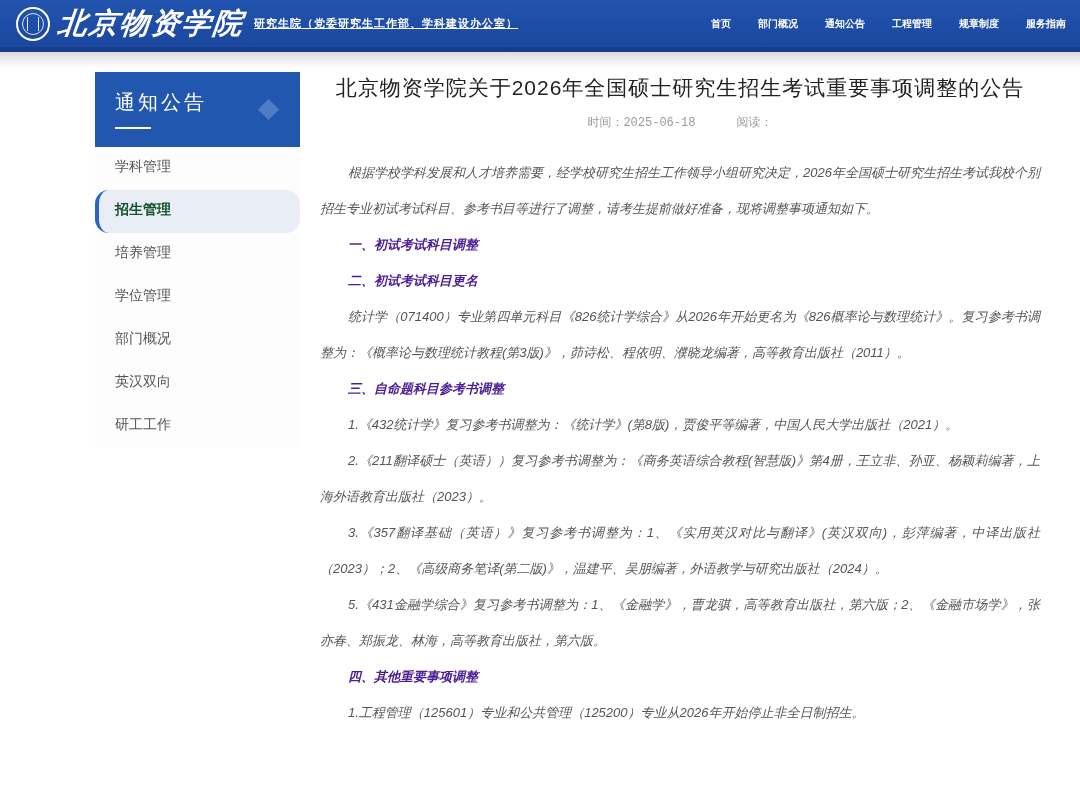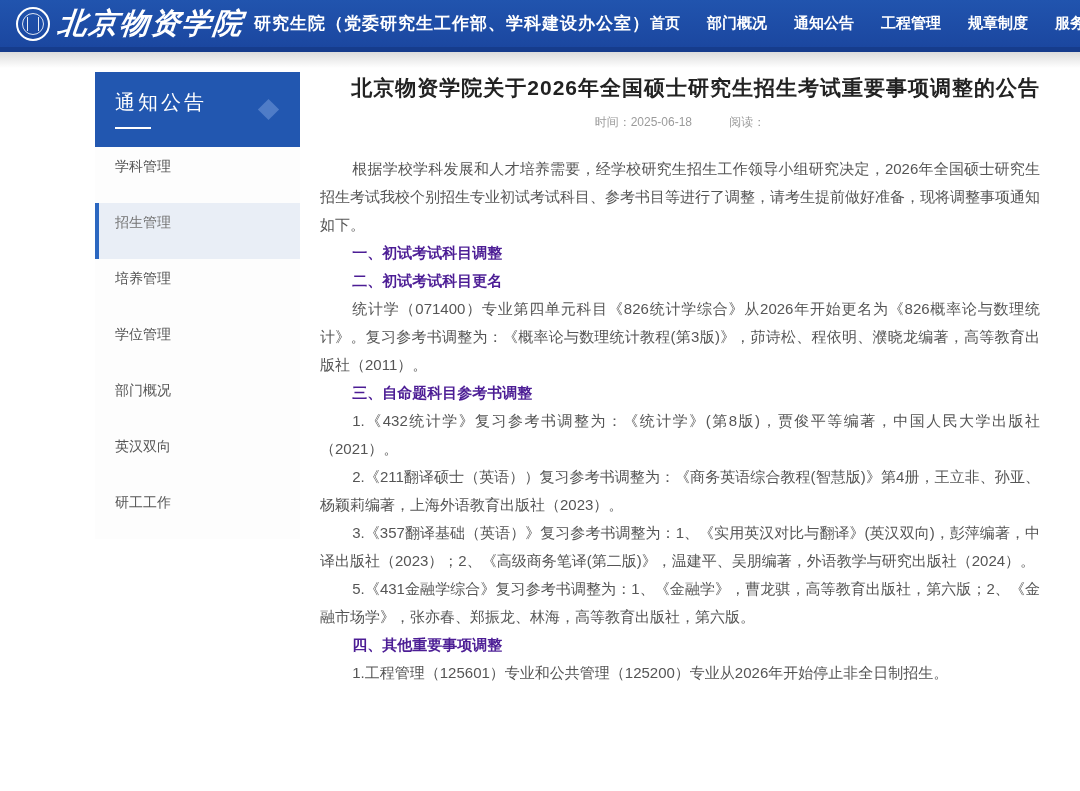--- a/index.html
+++ b/index.html
@@ -35,26 +35,26 @@
   .brand-cn {
     margin-left:8px;
     font-family:"DejaVu Serif", serif;
     font-style:italic; font-weight:bold;
     font-size:29px; color:#ffffff; letter-spacing:2px;
     transform:skewX(-6deg);
     white-space:nowrap;
   }
   .brand-sub {
     margin-left:10px;
-    font-size:17px; font-weight:bold; color:#ffffff;
-    letter-spacing:1px; white-space:nowrap;
+    font-size:11px; font-weight:bold; color:#ffffff;
+    letter-spacing:1px; white-space:nowrap;text-decoration:underline;
   }
   .nav { display:flex; gap:27px; margin-right:4px; }
   .nav a {
-    color:#ffffff; font-size:15px; font-weight:bold;
+    color:#ffffff; font-size:10px; font-weight:bold;
     text-decoration:none; white-space:nowrap; cursor:pointer;
   }
   .topbar-shadow {
     height:16px;
     background:linear-gradient(#dcdcdc, #ffffff);
   }
 
   
   .layout {
     display:flex;
@@ -71,50 +71,52 @@
   .sidebar-head-underline {
     width:36px; height:2px; background:#ffffff; margin-top:11px;
   }
   .diamond {
     position:absolute; right:24px; top:30px;
     width:15px; height:15px; background:#4f7cc7;
     transform:rotate(45deg);
   }
   .menu { background:#fdfdfd; }
   .menu-item {
-    height:56px; line-height:39px;
+    height:43px; line-height:39px;
     padding-left:16px; border-left:4px solid transparent;
     font-size:14px; color:#555; cursor:pointer;
   }
   .menu-item.active {
     background:#e9eef6; border-left-color:#2b67c0;
-    color:#737373; font-weight:normal;
+    color:#14532d; font-weight:bold;border-radius:14px;
   }
 
   
   .content { margin-left:20px; width:720px; }
   .article-title {
     margin:2px 0 12px;
-    text-align:right;
-    font-size:21px; font-weight:bold; color:#222222;
+    text-align:center;
+    font-size:21px; font-weight:normal; color:#222222;
     letter-spacing:1px;
   }
   .article-meta {
     text-align:center;
     font-size:12px; color:#9b9b9b;
     margin-bottom:24px;
+    font-family:Liberation Mono, monospace;
   }
   .article-meta .meta-read { margin-left:34px; }
 
   .article p {
     margin:0;
-    font-size:15px; color:#555555;
-    line-height:28px;
+    font-size:13px; color:#555555;
+    line-height:36px;
     text-indent:2.15em;
     text-align:justify;
+    font-style:italic;
   }
   .article p.section { font-weight:bold; color:#4c1d95; }
 </style>
 </head>
 <body>
 
 <div class="topbar">
   <div class="brand">
     <span class="seal"></span>
     <span class="brand-cn">北京物资学院</span>

